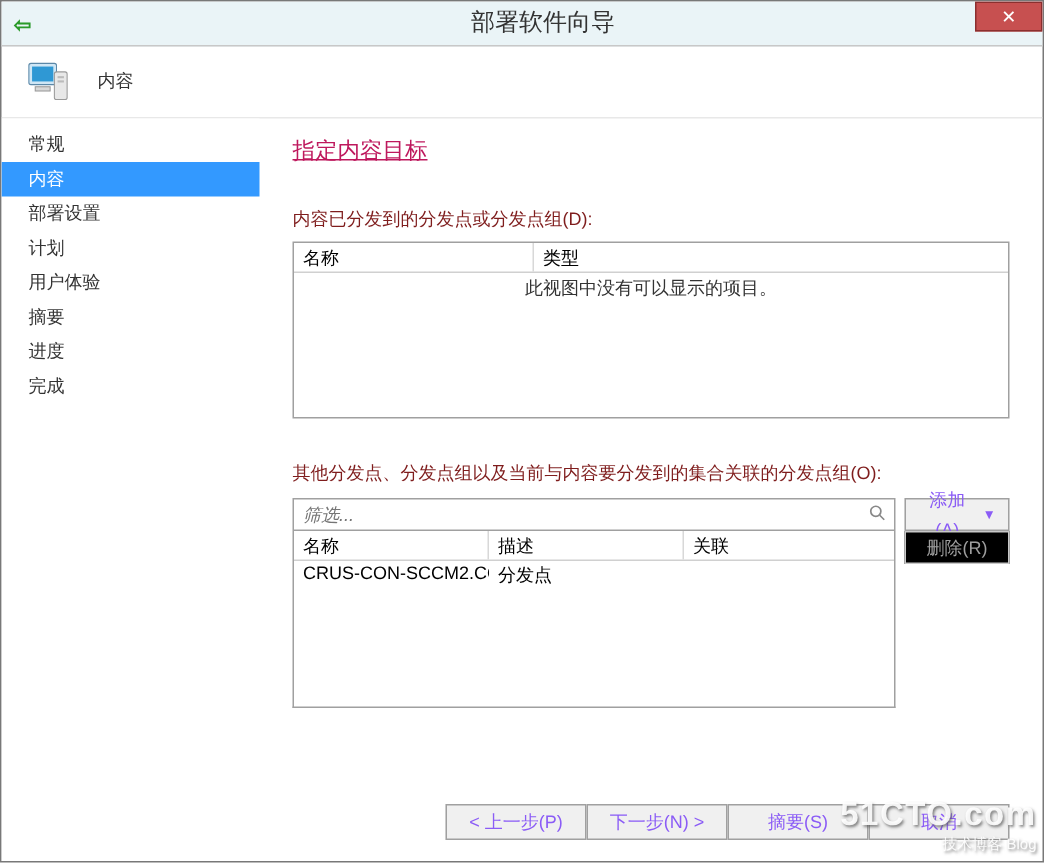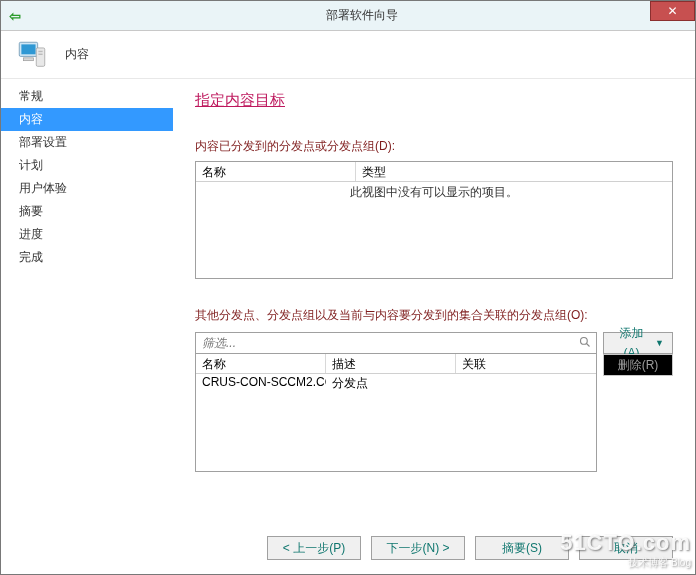--- a/index.html
+++ b/index.html
@@ -29,21 +29,21 @@
       width: 28px;
       text-align: center;
       color: #2a9a2a;
       font-size: 14px;
       font-weight: bold;
     }
     .titlebar .title {
       flex: 1;
       text-align: center;
       color: #333;
-      font-size: 12px;
+      font-size: 16px;
     }
     .titlebar .close {
       width: 45px;
       height: 20px;
       background: #c75050;
       border: 1px solid #8b2f2f;
       color: #fff;
       text-align: center;
       line-height: 18px;
       font-size: 12px;
@@ -154,21 +154,21 @@
       text-align: center;
       color: #888;
       font-size: 12px;
     }
     .btn {
       border: 1px solid #a0a0a0;
       background: #f0f0f0;
       height: 22px;
       line-height: 20px;
       padding: 0 8px;
-      color: #0f766e;
+      color: #8b5cf6;
       cursor: default;
       min-width: 66px;
       text-align: center;
       display: inline-flex;
       align-items: center;
       justify-content: center;
       gap: 4px;
     }
     .btn.disabled {
       color: #9e9e9e;
@@ -219,21 +219,21 @@
     }
     .grid2 .row .cell.name  { width: 130px; }
     .grid2 .row .cell.desc  { width: 130px; }
     .grid2 .row .cell.assoc { flex: 1; }
     
     .footer {
       position: absolute;
       bottom: 14px;
       right: 22px;
       display: flex;
-      gap: 10px;
+      gap: 0;
     }
     .footer .btn {
       min-width: 94px;
       height: 24px;
       line-height: 22px;
     }
     
     .watermark {
       position: absolute;
       right: 4px;

